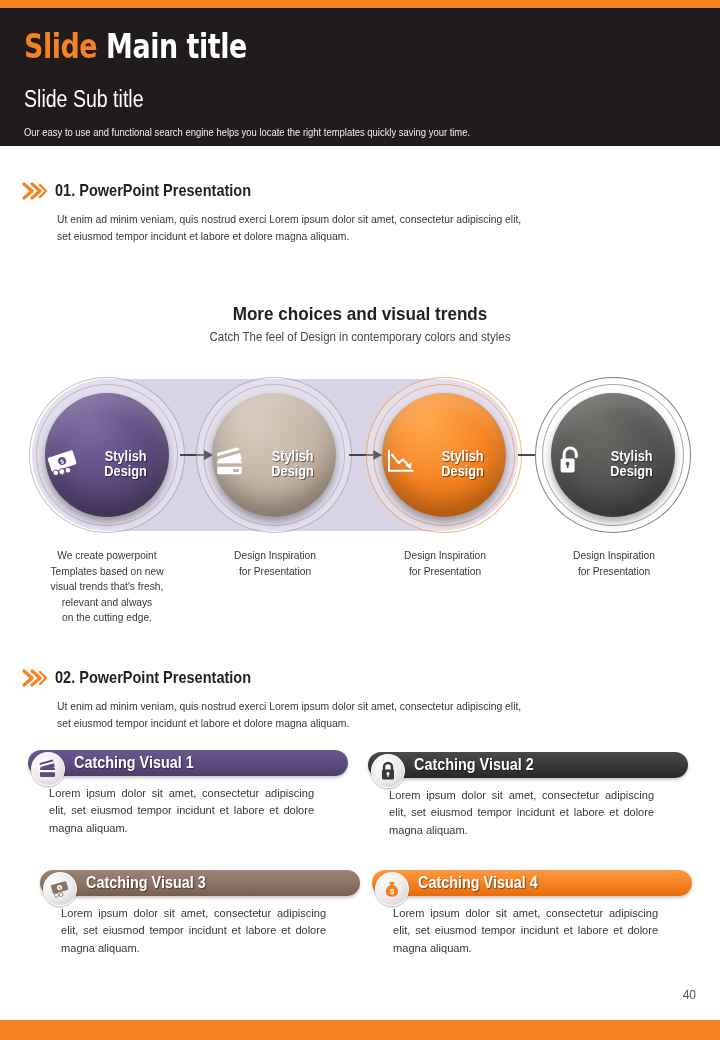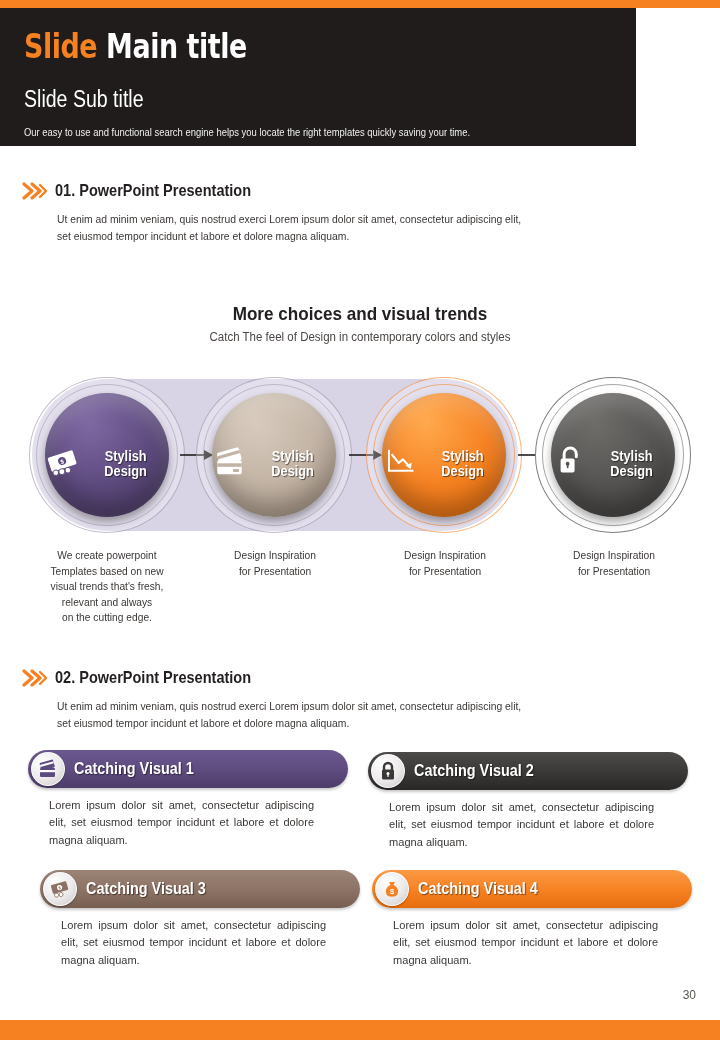--- a/index.html
+++ b/index.html
@@ -16,21 +16,21 @@
   }
 
   
   .top-rule {
     position: absolute; left: 0; top: 0;
     width: 720px; height: 8px;
     background: #f68121;
   }
   .header {
     position: absolute; left: 0; top: 8px;
-    width: 636px; height: 138px;
+    width: 720px; height: 138px;
     background: #1f1c1b;
   }
   .title {
     position: absolute; left: 24px; top: 18px;
     font-size: 34px; font-weight: bold;
     letter-spacing: -0.5px;
     color: #ffffff;
     font-family: "DejaVu Sans Condensed", "Liberation Sans Narrow", "Liberation Sans", sans-serif;
     transform: scaleX(0.88);
     transform-origin: left center;
@@ -119,21 +119,21 @@
     position: absolute; width: 170px;
     text-align: center; font-size: 11px; line-height: 1.42; color: #3b3836;
     white-space: pre-line;
     transform: scaleX(0.93);
   }
 
   
   .vcard { position: absolute; width: 320px; }
   .vcard .bar {
     position: relative;
-    height: 38px; border-radius: 19px;
+    height: 26px; border-radius: 19px;
     display: flex; align-items: center;
     box-shadow: 0 2px 3px rgba(0,0,0,.22);
   }
   .vcard .badge {
     position: absolute; left: 3px; top: 2px;
     width: 34px; height: 34px; border-radius: 50%;
     background: radial-gradient(circle at 34% 28%, #ffffff 0%, #eceaea 55%, #c9c6c6 100%);
     border: 1px solid rgba(255,255,255,.85);
     box-shadow: 0 1px 2px rgba(0,0,0,.3);
     display: flex; align-items: center; justify-content: center;
@@ -354,15 +354,15 @@
           <path d="M8 3 L14 3 L12.4 6 L9.6 6 Z" fill="#f68121"></path>
           <path d="M9.6 6 C5 8 4 12 5.6 15.4 C7 18.4 15 18.4 16.4 15.4 C18 12 17 8 12.4 6 Z" fill="#f68121"></path>
           <text x="11" y="15" font-size="7.5" font-weight="bold" fill="#ffffff" text-anchor="middle" font-family="Liberation Sans, sans-serif">$</text>
         </svg>
       </div>
       <div class="cap-title">Catching Visual 4</div>
     </div>
     <div class="body">Lorem  ipsum  dolor  sit  amet,  consectetur  adipiscing elit, set eiusmod tempor incidunt et labore et dolore magna aliquam.</div>
   </div>
 
-  <div class="pageno">30</div>
+  <div class="pageno">40</div>
   <div class="bottom-rule"></div>
 </div>
 
 </body></html>

